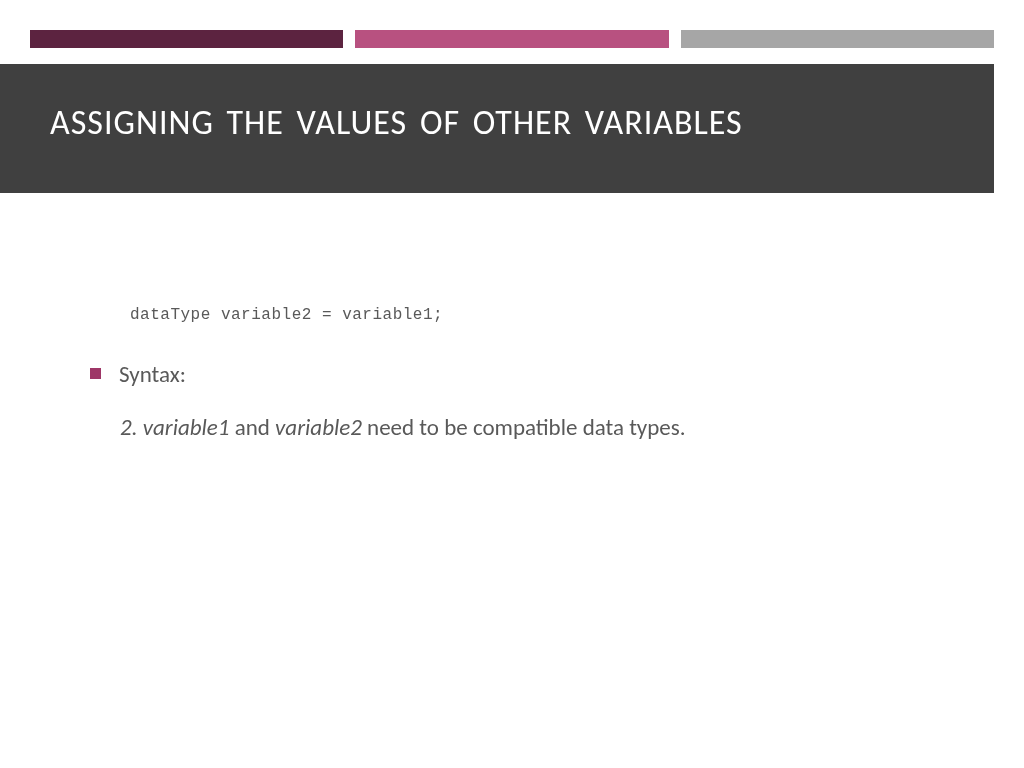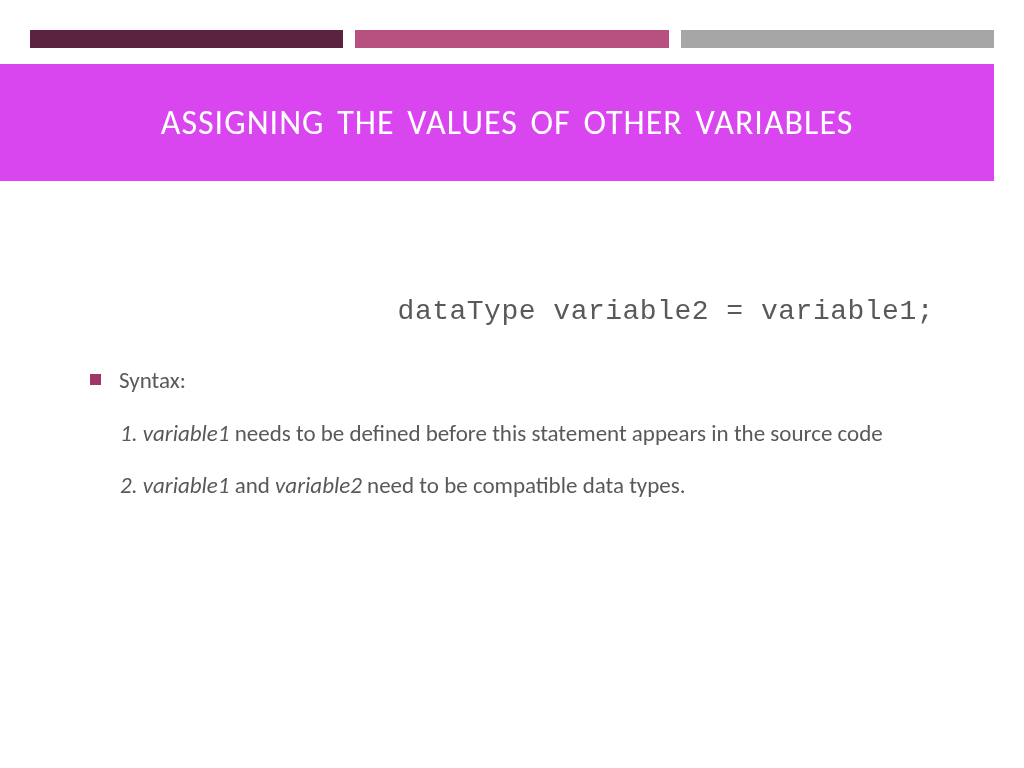--- a/index.html
+++ b/index.html
@@ -15,24 +15,23 @@
       display: flex;
       gap: 12px;
       padding: 30px 30px 0 30px;
       height: 48px;
     }
     .stripe { flex: 1; }
     .stripe-dark { background: #5c2340; }
     .stripe-pink { background: #b85180; }
     .stripe-grey { background: #a6a6a6; }
     .title-banner {
-      background: #d946ef;
+      background: #404040;
       margin: 16px 30px 0 0;
-      padding: 38px 30px 38px 50px;
-      text-align: center;
+      padding: 38px 30px 50px 50px;
     }
     .title-banner h1 {
       color: #ffffff;
       font-size: 34px;
       font-weight: 400;
       letter-spacing: 1px;
       word-spacing: 4px;
     }
     .content {
       padding: 110px 90px 0 90px;
@@ -53,23 +52,22 @@
       flex-shrink: 0;
     }
     .bullet-label {
       color: #595959;
     }
     .code-line {
       font-family: "Courier New", Courier, monospace;
       color: #595959;
       margin-left: 40px;
       margin-bottom: 30px;
-      font-size: 28px;
+      font-size: 16px;
       letter-spacing: 0.5px;
-      text-align: right;
     }
     .rules-list {
       margin-left: 30px;
       margin-top: 10px;
     }
     .rule-item {
       margin-bottom: 18px;
       color: #595959;
       padding-left: 28px;
       text-indent: -28px;
@@ -95,20 +93,17 @@
 
   <div class="code-line">dataType variable2 = variable1;</div>
 
   <div class="bullet-item">
     <div class="bullet-square"></div>
     <div class="bullet-label">Syntax:</div>
   </div>
 
   <div class="rules-list">
     <div class="rule-item">
-      <span class="rule-num">1. </span><span class="var-name">variable1</span><span> needs to be defined before this statement appears in the source code</span>
-    </div>
-    <div class="rule-item">
       <span class="rule-num">2. </span><span class="var-name">variable1</span><span> and </span><span class="var-name">variable2</span><span> need to be compatible data types.</span>
     </div>
   </div>
 
 </div>
 
 </body></html>

